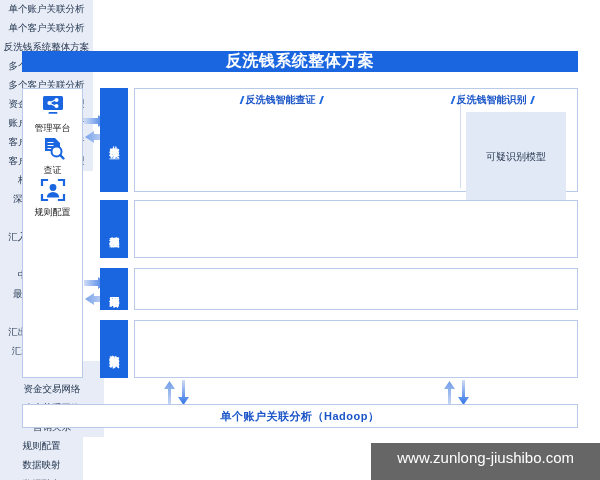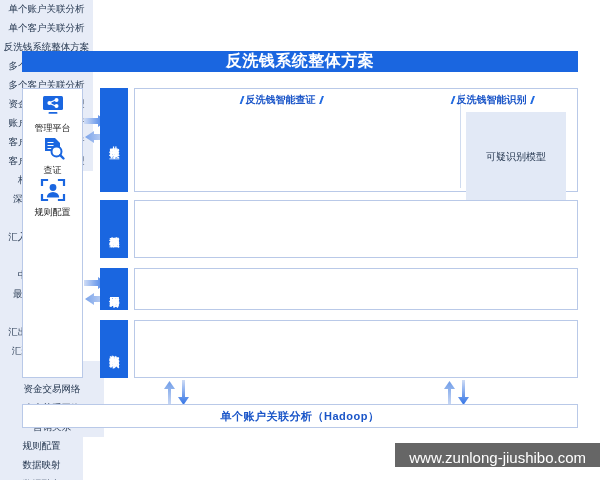--- a/index.html
+++ b/index.html
@@ -13,22 +13,22 @@
   
   .tg-tag{
     position:absolute;left:16px;top:8px;
     background:#595959;color:#ffffff;
     font-size:15px;line-height:26px;height:26px;
     padding:0 12px;white-space:nowrap;letter-spacing:.3px;
   }
   .site-tag{
     position:absolute;right:0px;top:443px;
     background:#666666;color:#ffffff;
-    font-size:15px;line-height:30px;height:24px;
-    padding:0 14px;white-space:nowrap;text-align:right;
+    font-size:15px;line-height:30px;height:38px;
+    padding:0 26px;white-space:nowrap;text-align:right;
   }
 
   
   .title-bar{
     position:absolute;left:22px;top:51px;width:556px;height:21px;
     background:#1a66e0;color:#ffffff;
     font-size:16px;font-weight:bold;
     display:flex;align-items:flex-start;justify-content:center;
     letter-spacing:.5px;
   }

